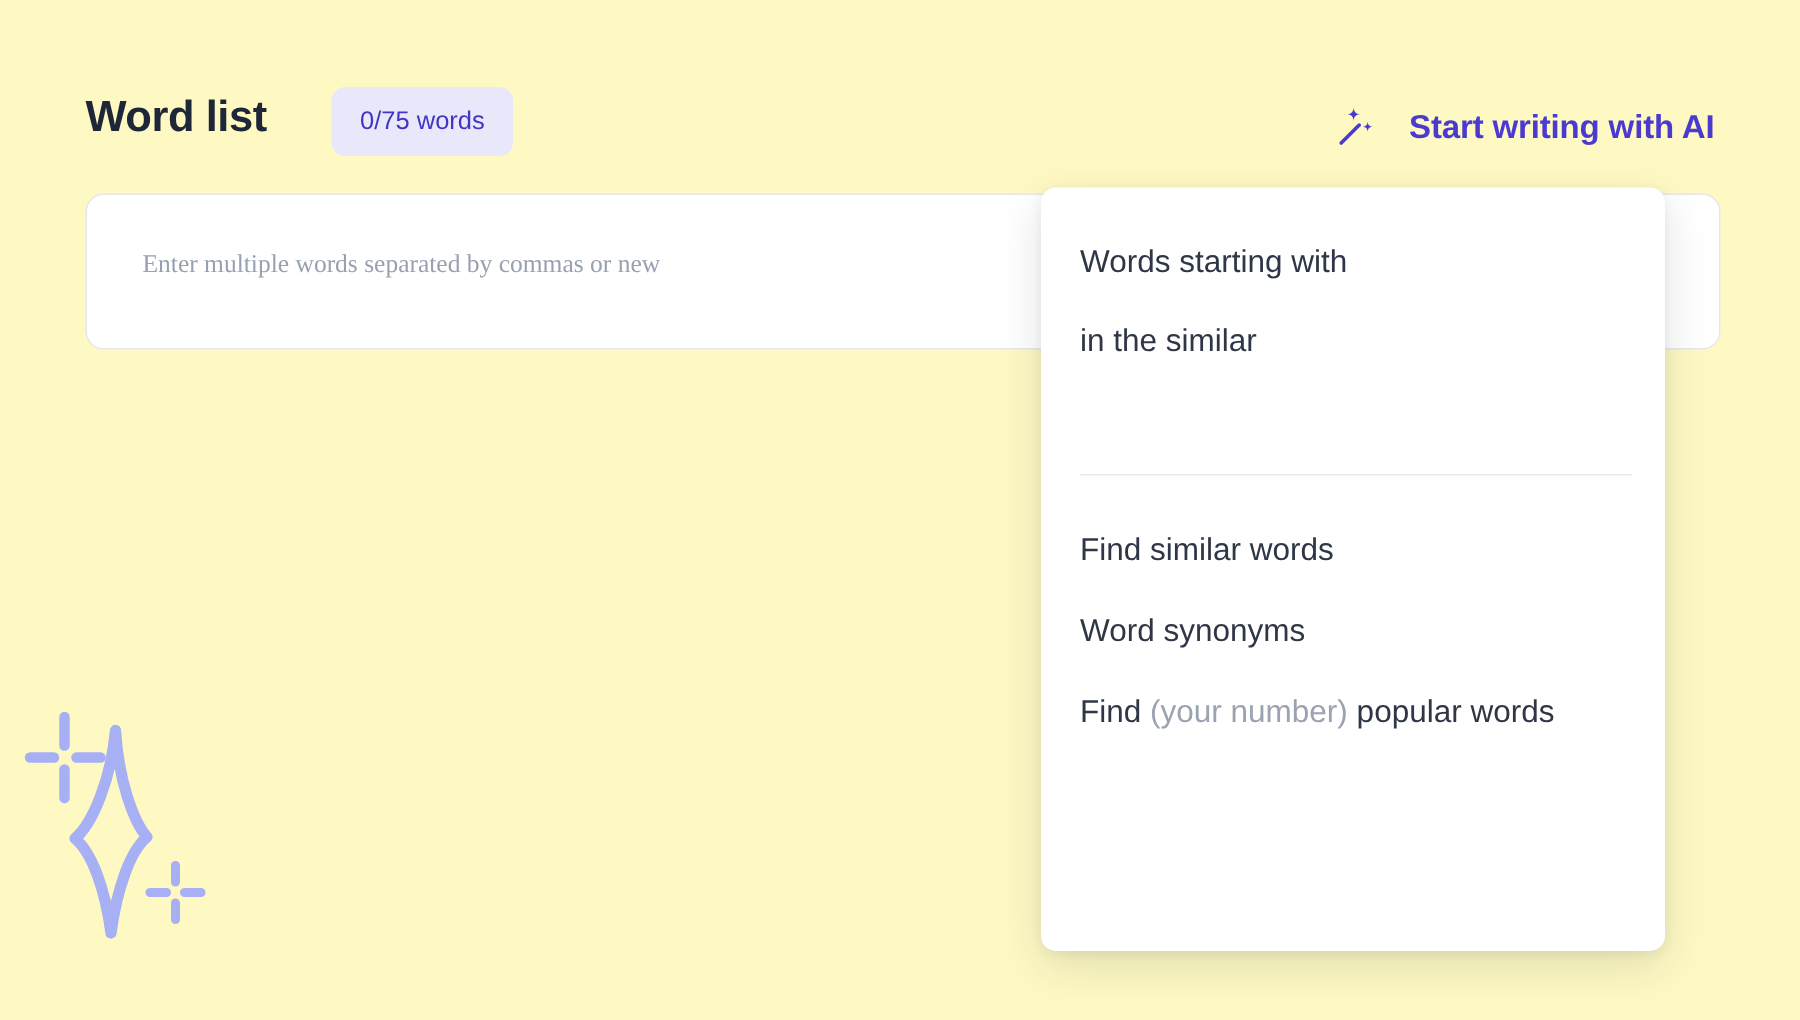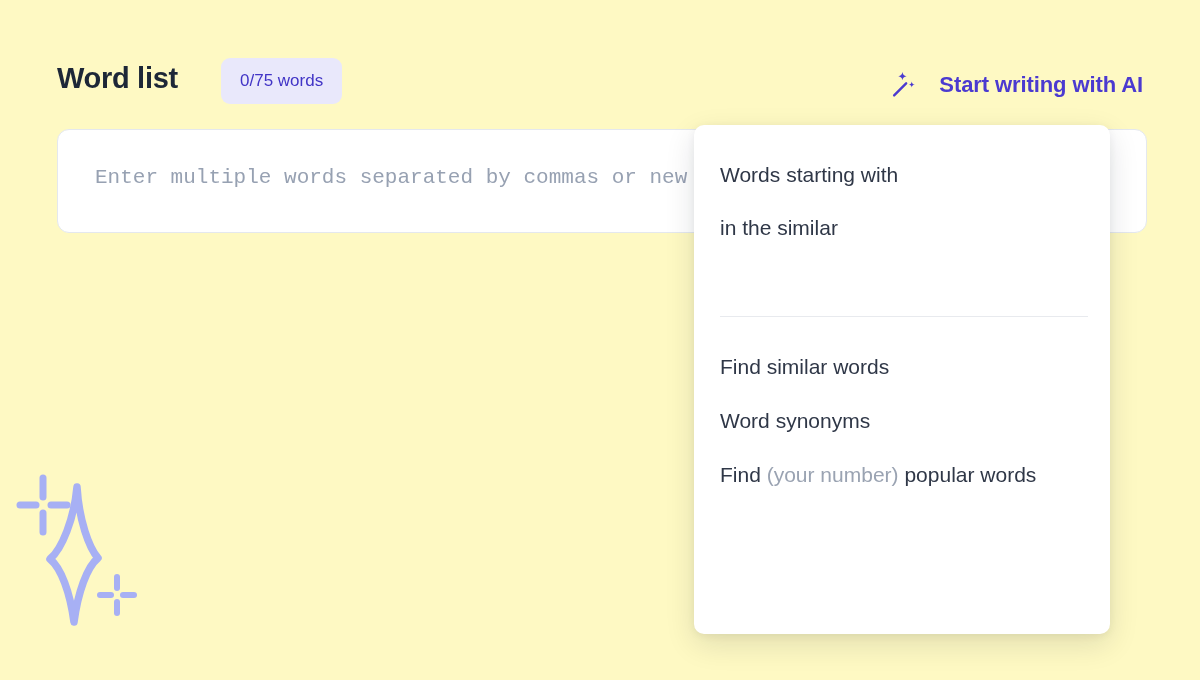--- a/index.html
+++ b/index.html
@@ -38,22 +38,22 @@
   .ai-btn svg { display: block; }
 
   
   .word-input {
     position: absolute; left: 57px; top: 129px;
     width: 1090px; height: 104px;
     box-sizing: border-box;
     border: 1px solid var(--border, #e4e8ee);
     border-radius: 12px;
     padding: 36px 20px 0 37px;
-    font-family: Liberation Mono, monospace;
-    font-size: 21px; color: #334155;
+    font-family: Liberation Serif, serif;
+    font-size: 17px; color: #334155;
     resize: none; outline: none; background: #ffffff;
   }
   .word-input::placeholder { color: var(--placeholder, #97a1b2); opacity: 1; }
 
   
   .menu {
     position: absolute; left: 694px; top: 125px;
     width: 416px; height: 509px;
     box-sizing: border-box;
     padding: 23px 22px 25px 26px;

